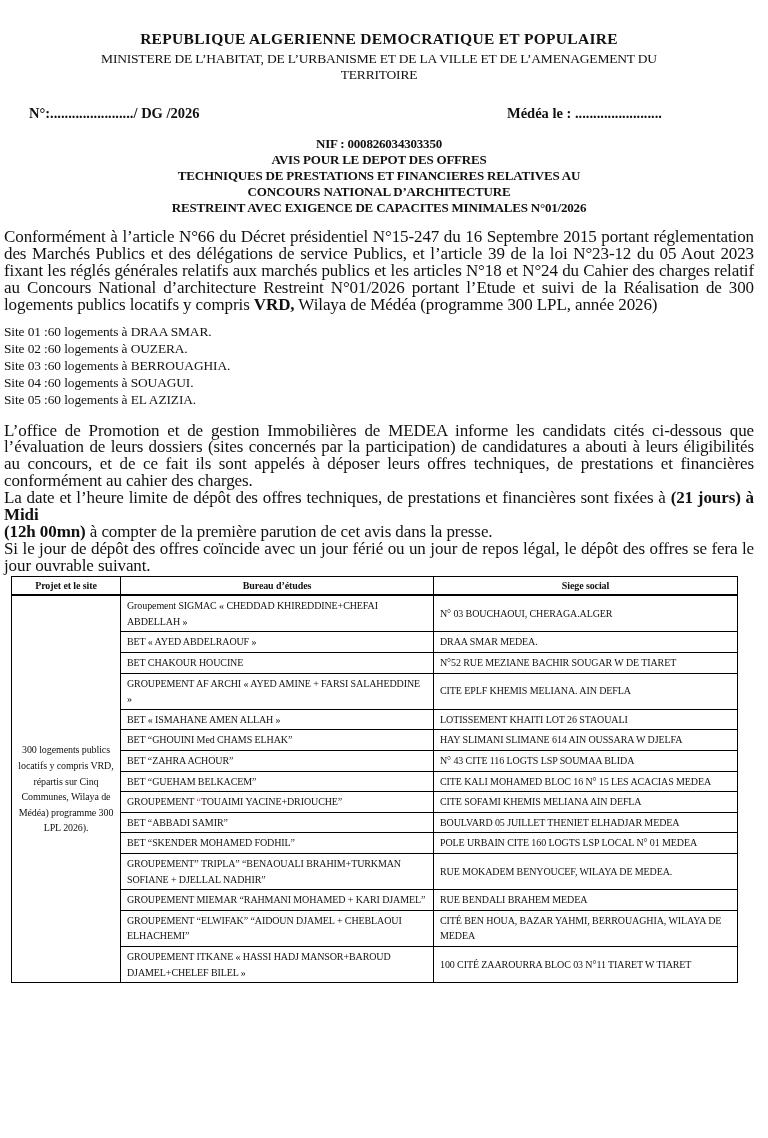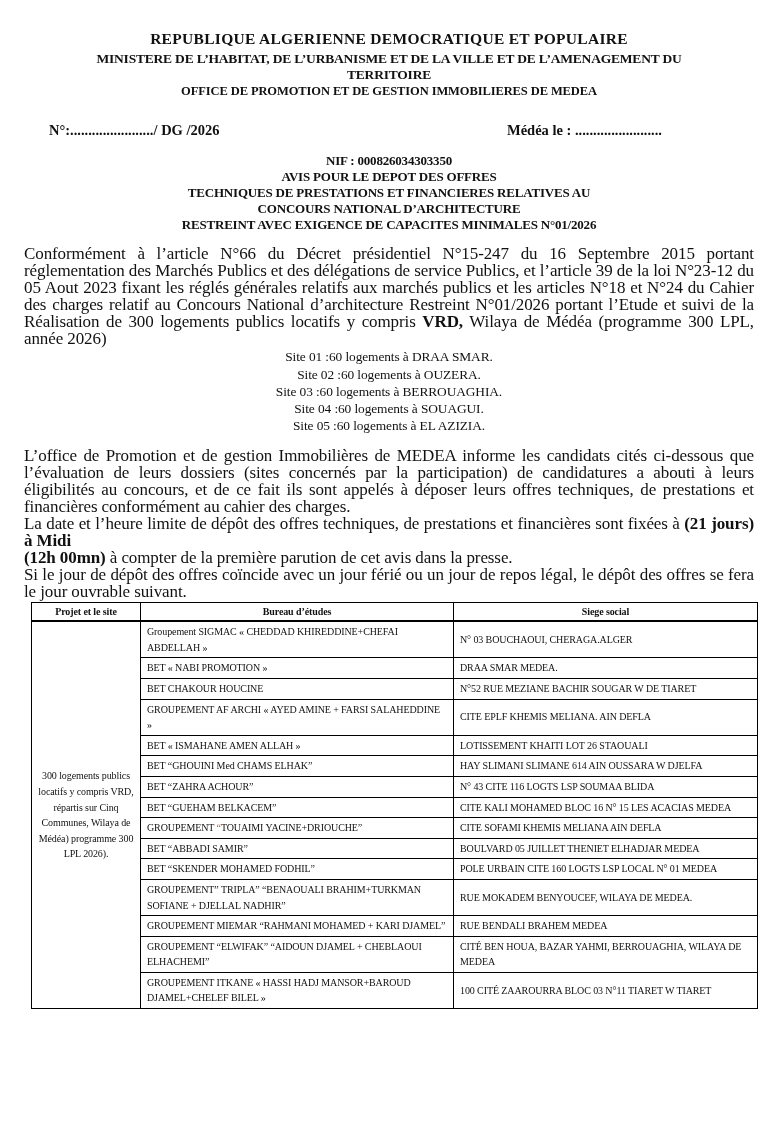--- a/index.html
+++ b/index.html
@@ -7,33 +7,33 @@
   body {
     width: 768px;
     height: 1138px;
     font-family: "Liberation Serif", "DejaVu Serif", serif;
     color: #111111;
     overflow: hidden;
   }
   .page {
     width: 768px;
     height: 1138px;
-    padding: 30px 14px 0 24px;
+    padding: 30px 14px 0 4px;
     background: #ffffff;
   }
   
   .h-republic {
     text-align: center;
     font-weight: bold;
     font-size: 15.5px;
     letter-spacing: 0.3px;
   }
   .h-ministry {
     text-align: center;
-    font-weight: bold;
+    font-weight: normal;
     font-size: 13.5px;
     letter-spacing: -0.2px;
     margin-top: 3px;
     line-height: 15.5px;
   }
   .h-office {
     text-align: center;
     font-weight: bold;
     font-size: 12.5px;
     letter-spacing: -0.1px;
@@ -60,21 +60,21 @@
   }
   
   .body-p {
     font-size: 17px;
     line-height: 16.9px;
     text-align: justify;
     letter-spacing: -0.1px;
   }
   .intro { margin-top: 13px; }
   .b, .seg-b { font-weight: bold; }
-  .sites { margin-top: 1px; text-align: center; }
+  .sites { margin-top: 9px; }
   .site-line {
     font-size: 13.4px;
     line-height: 17.2px;
     letter-spacing: -0.1px;
   }
   .paras { margin-top: 14px; }
   .paras p { margin: 0; }
   
   table.bet {
     margin-left: 7px;
@@ -113,21 +113,20 @@
 <body>
 
 <div class="page">
 
   <header>
     <div class="h-republic">REPUBLIQUE ALGERIENNE DEMOCRATIQUE ET POPULAIRE</div>
     <div class="h-ministry">
       <div>MINISTERE DE L’HABITAT, DE L’URBANISME ET DE LA VILLE ET DE L’AMENAGEMENT DU</div>
       <div>TERRITOIRE</div>
     </div>
-    <div class="h-office">OFFICE DE PROMOTION ET DE GESTION IMMOBILIERES DE MEDEA</div>
   </header>
 
   <div class="ref-line">
     <span>N°:......................./ DG /2026</span>
     <span>Médéa le : ........................</span>
   </div>
 
   <div class="title-block">
     <div>NIF : 000826034303350</div>
     <div>AVIS POUR LE DEPOT DES OFFRES</div>
@@ -166,21 +165,21 @@
         <th>Siege social</th>
       </tr>
     </thead>
     <tbody>
         <tr>
           <td rowspan="15" class="project-cell">300 logements publics locatifs y compris VRD, répartis sur Cinq Communes, Wilaya de Médéa) programme 300 LPL 2026).</td>
           <td class="bureau-cell"><span>Groupement SIGMAC « CHEDDAD KHIREDDINE+CHEFAI ABDELLAH »</span></td>
           <td class="siege-cell">N° 03 BOUCHAOUI, CHERAGA.ALGER</td>
         </tr>
         <tr>
-          <td class="bureau-cell"><span>BET « NABI PROMOTION »</span></td>
+          <td class="bureau-cell"><span>BET « AYED ABDELRAOUF »</span></td>
           <td class="siege-cell">DRAA SMAR MEDEA.</td>
         </tr>
         <tr>
           <td class="bureau-cell"><span>BET CHAKOUR HOUCINE</span></td>
           <td class="siege-cell">N°52 RUE MEZIANE BACHIR SOUGAR W DE TIARET</td>
         </tr>
         <tr>
           <td class="bureau-cell"><span>GROUPEMENT AF ARCHI « AYED AMINE + FARSI SALAHEDDINE »</span></td>
           <td class="siege-cell">CITE EPLF KHEMIS MELIANA. AIN DEFLA</td>
         </tr>

